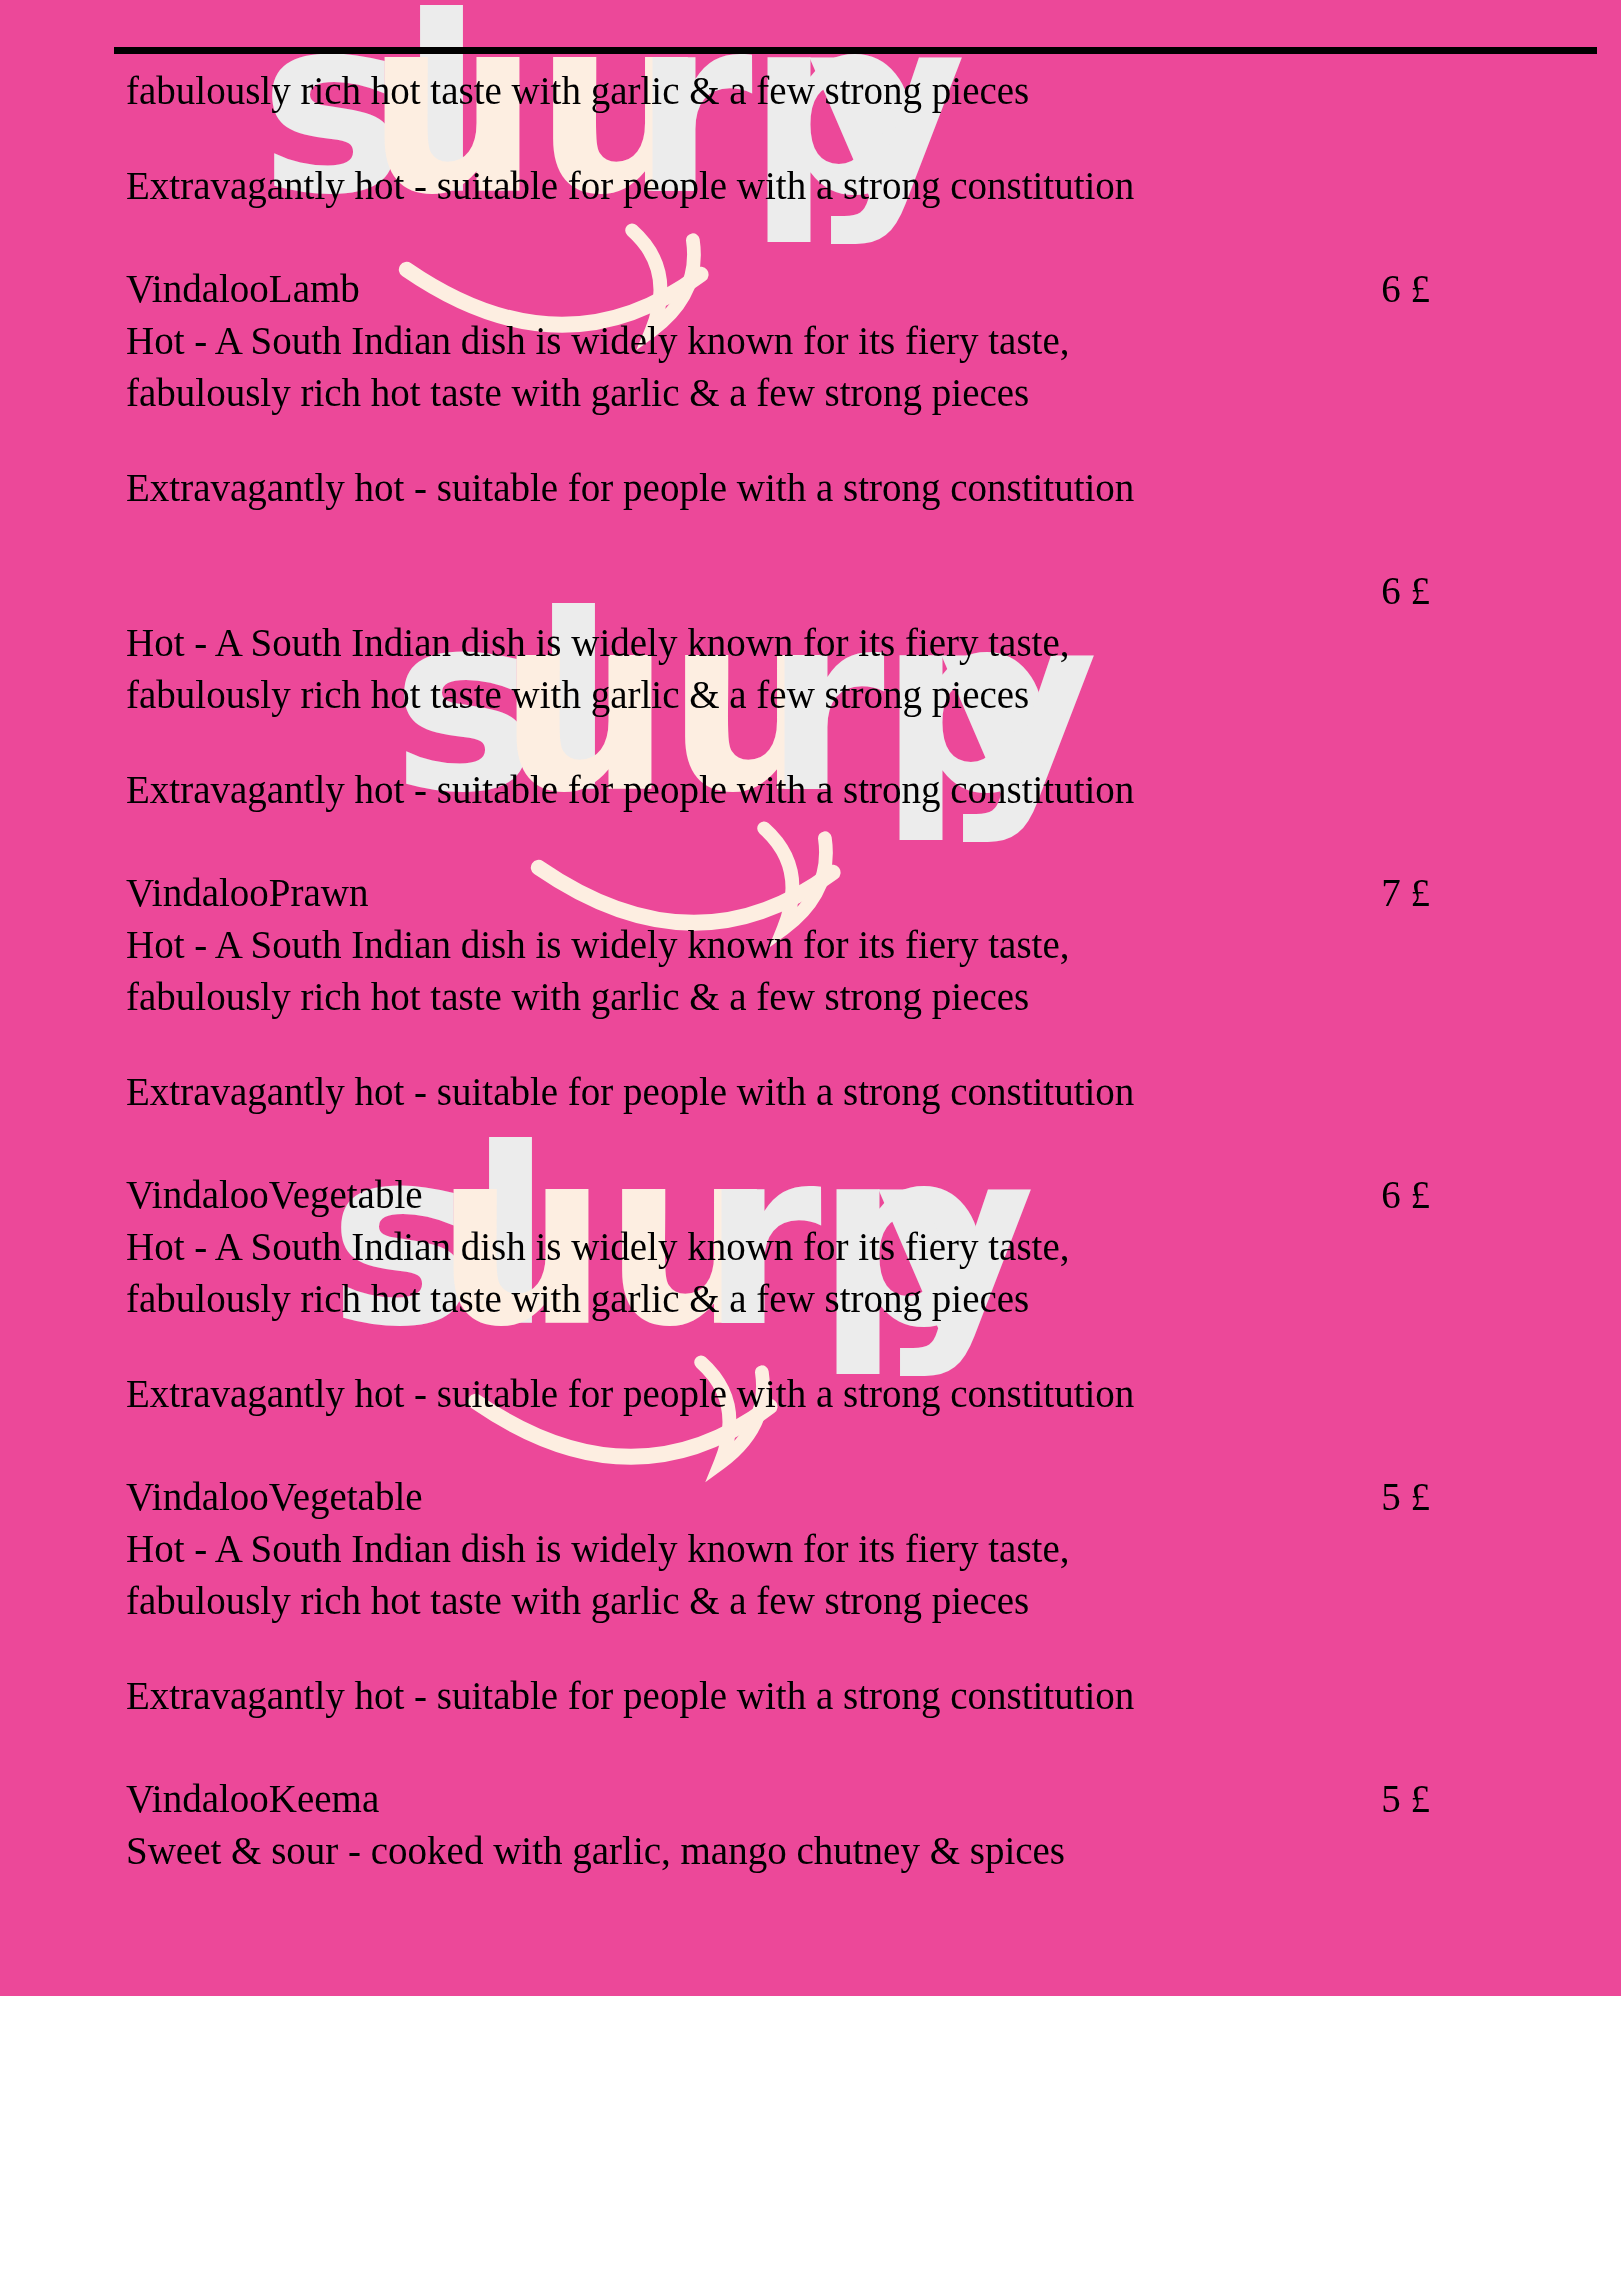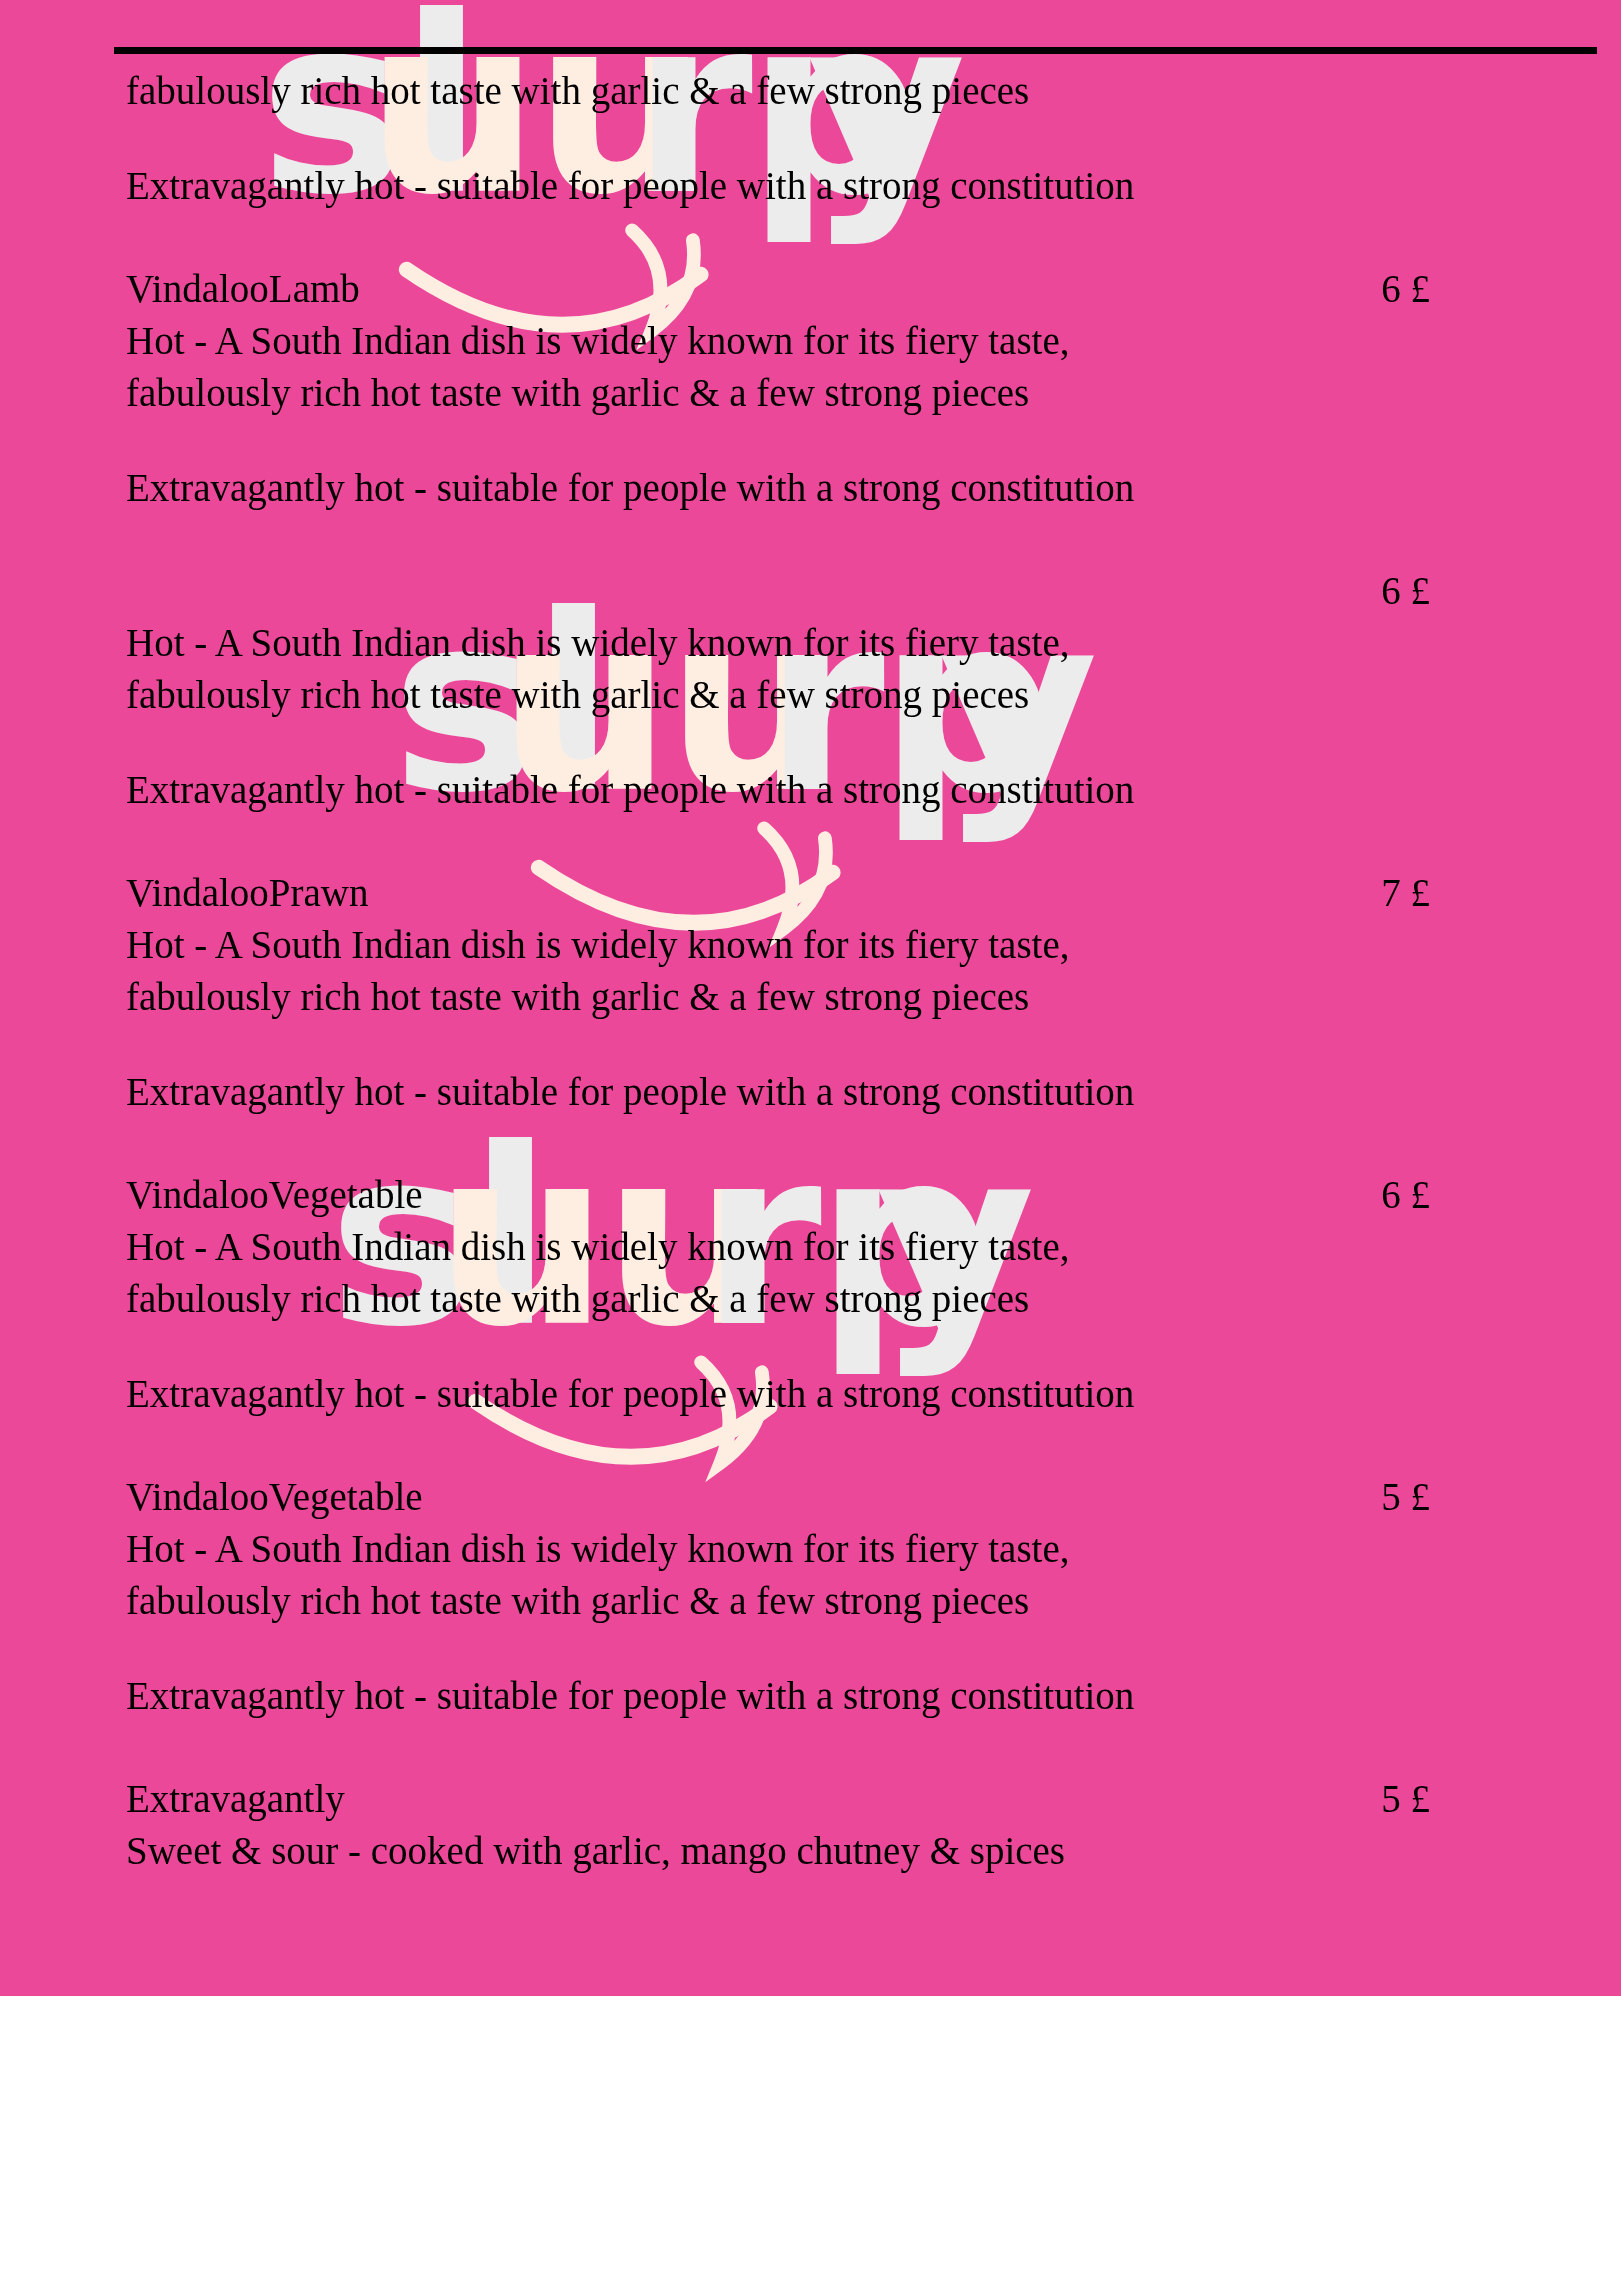--- a/index.html
+++ b/index.html
@@ -228,21 +228,21 @@
         </div>
         <div class="para">Hot - A South Indian dish is widely known for its fiery taste,</div>
         <div class="para">fabulously rich hot taste with garlic &amp; a few strong pieces</div>
         <div class="spacer-lg"></div>
         <div class="para">Extravagantly hot - suitable for people with a strong constitution</div>
       </div>
       <div class="spacer-item"></div>
 
       <div>
         <div class="item-head">
-          <span class="item-name">Extravagantly</span>
+          <span class="item-name">VindalooKeema</span>
           <span class="item-dots"></span>
           <span class="item-price">5 £</span>
         </div>
         <div class="para">Sweet &amp; sour - cooked with garlic, mango chutney &amp; spices</div>
       </div>
 
     </div>
 
     <div class="rule-bottom"></div>
 

